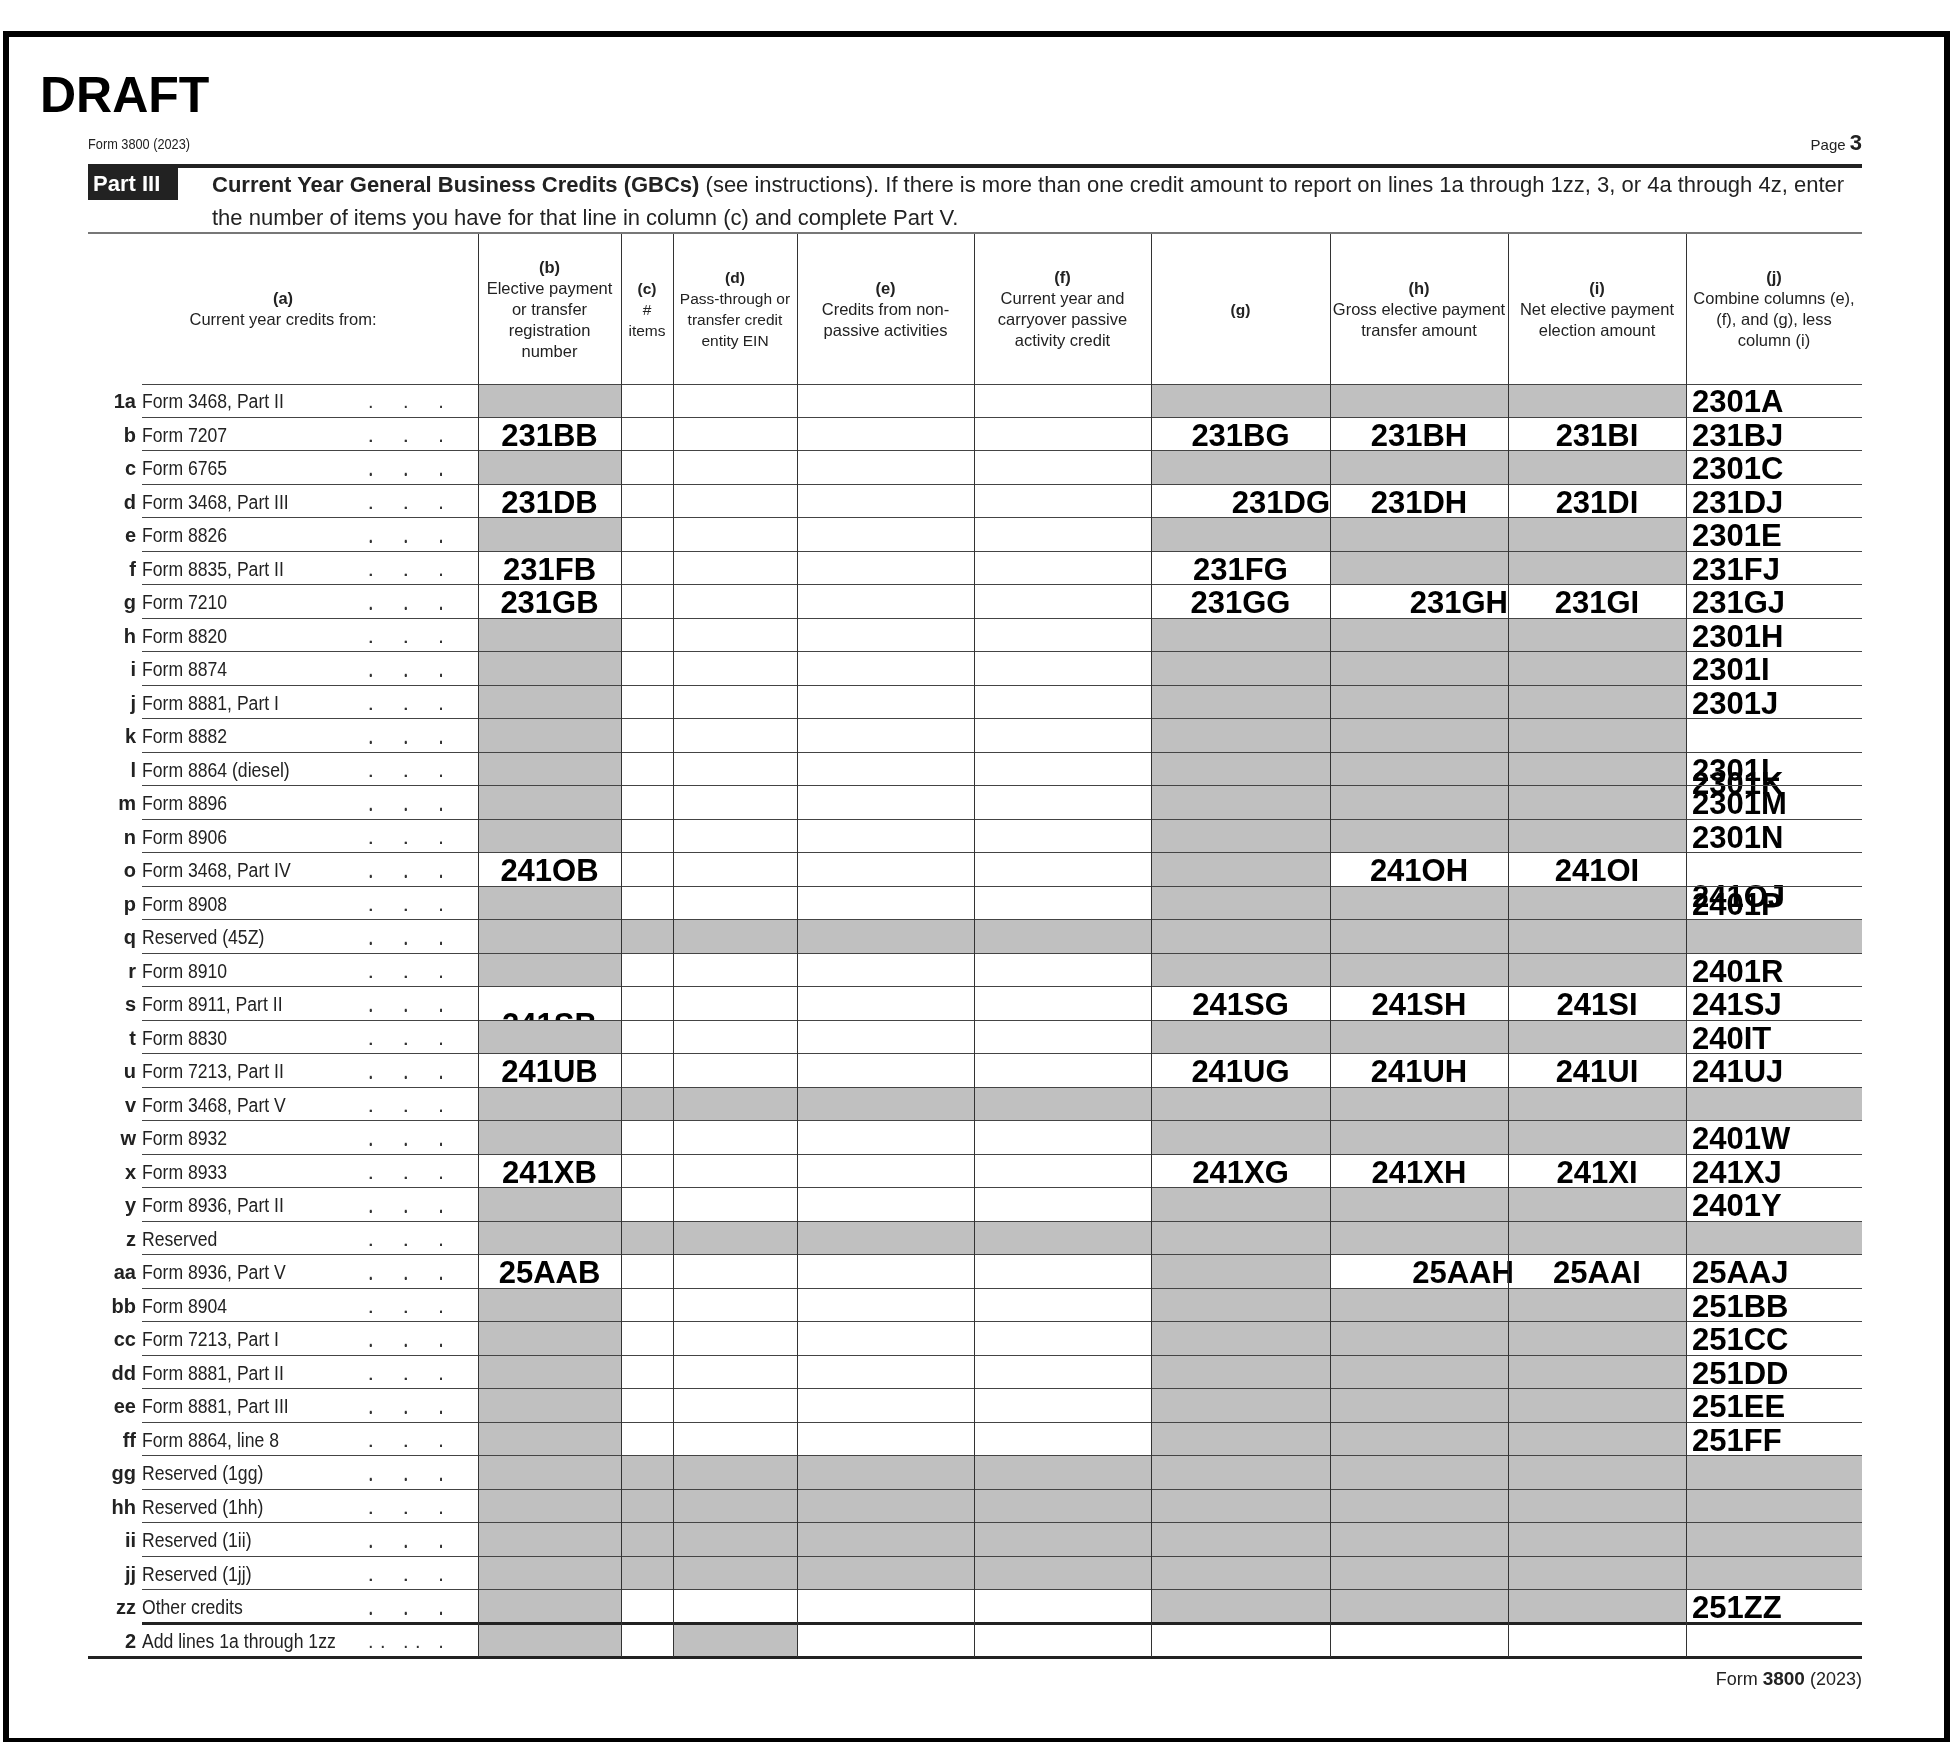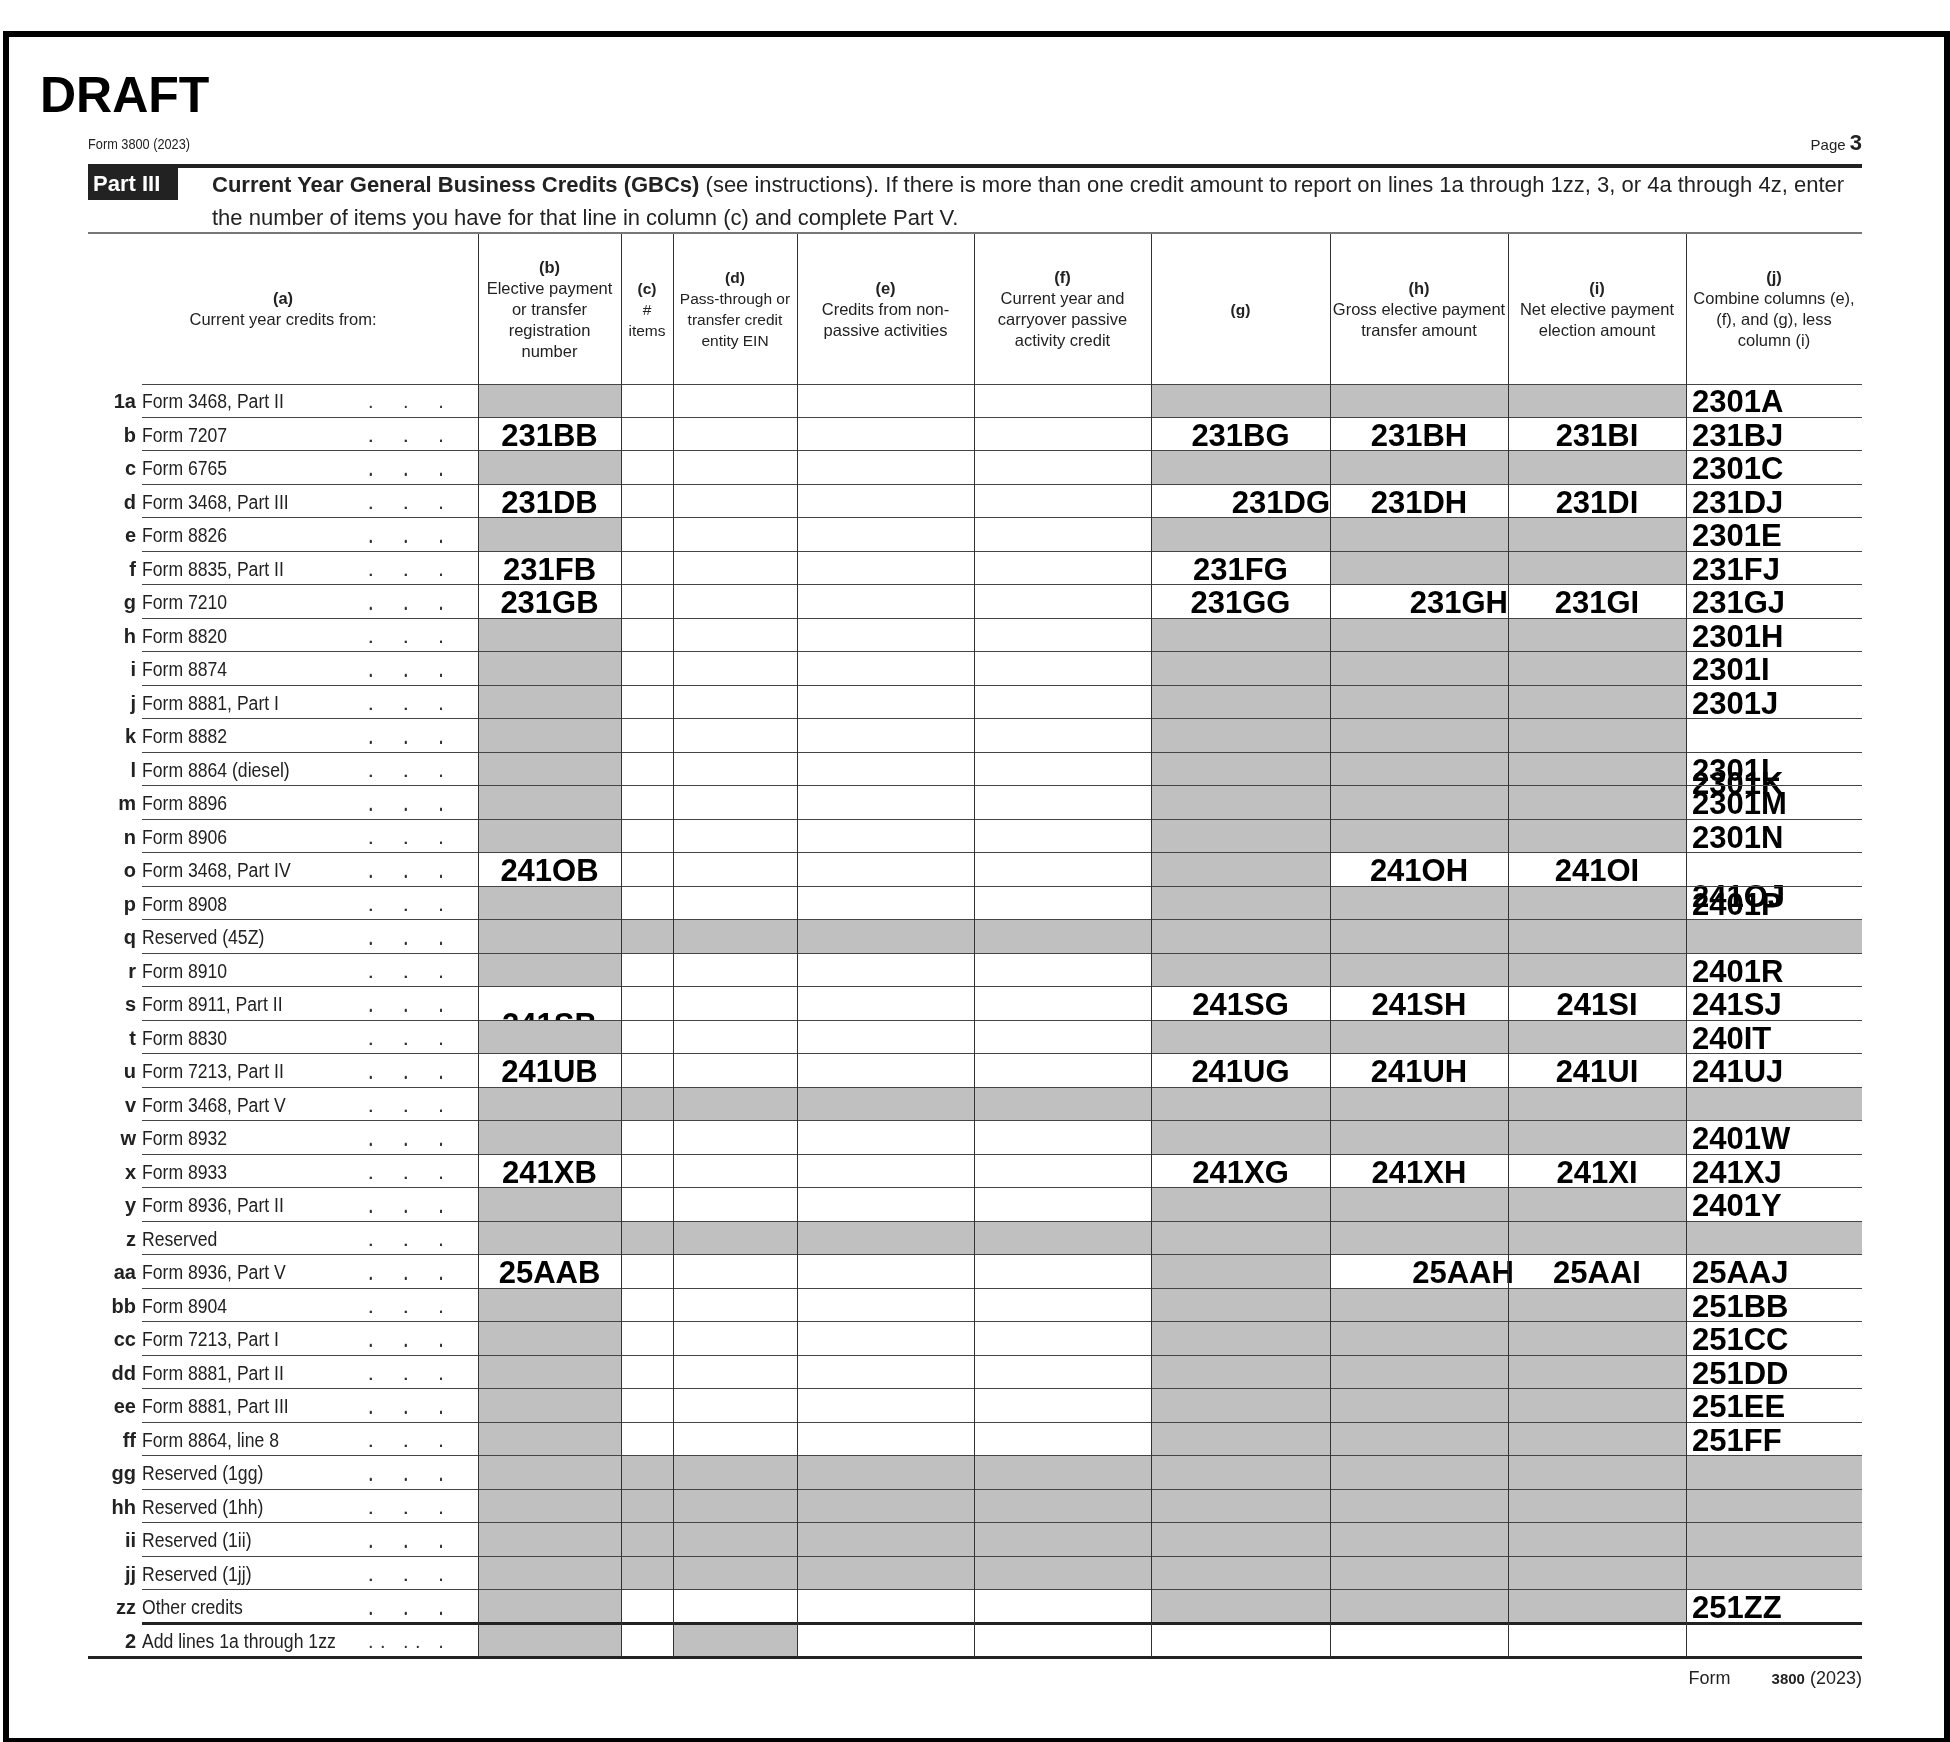--- a/index.html
+++ b/index.html
@@ -31,21 +31,21 @@
   .row-label { position: absolute; left: 142px; width: 336px; font-size: 20px; line-height: 34px; color: #222; white-space: nowrap; overflow: hidden; }
   .row-label .lbl { transform: scaleX(0.88); transform-origin: left; display: inline-block; }
   .dots { position: absolute; left: 345px; width: 110px; top: 0; font-size: 20px; line-height: 34px; letter-spacing: 12px; color: #333; }
   .hline { position: absolute; height: 1px; background: #444; }
   .cell { position: absolute; height: 33.5px; box-sizing: border-box; }
   .cell.shade { background: #c0c0c0; }
   .code { position: absolute; font-size: 31px; font-weight: bold; color: #000; line-height: 34px; top: 1px; white-space: nowrap; }
   .thick-rule { position: absolute; left: 142px; width: 1720px; height: 3px; background: #222; }
   .bottom-rule { position: absolute; left: 88px; width: 1774px; height: 3px; background: #222; }
   .footer { position: absolute; right: 88px; top: 1668px; font-size: 18px; color: #222; }
-  .footer b { font-size: 15px; margin-left: 36px; }
+  .footer b { font-size: 19px; }
 </style>
 </head>
 <body>
 
 <div class="page-border"></div>
 
 <div class="abs draft">DRAFT</div>
 <div class="abs form-id">Form 3800 (2023)</div>
 <div class="abs page-num">
   <span>Page</span>

